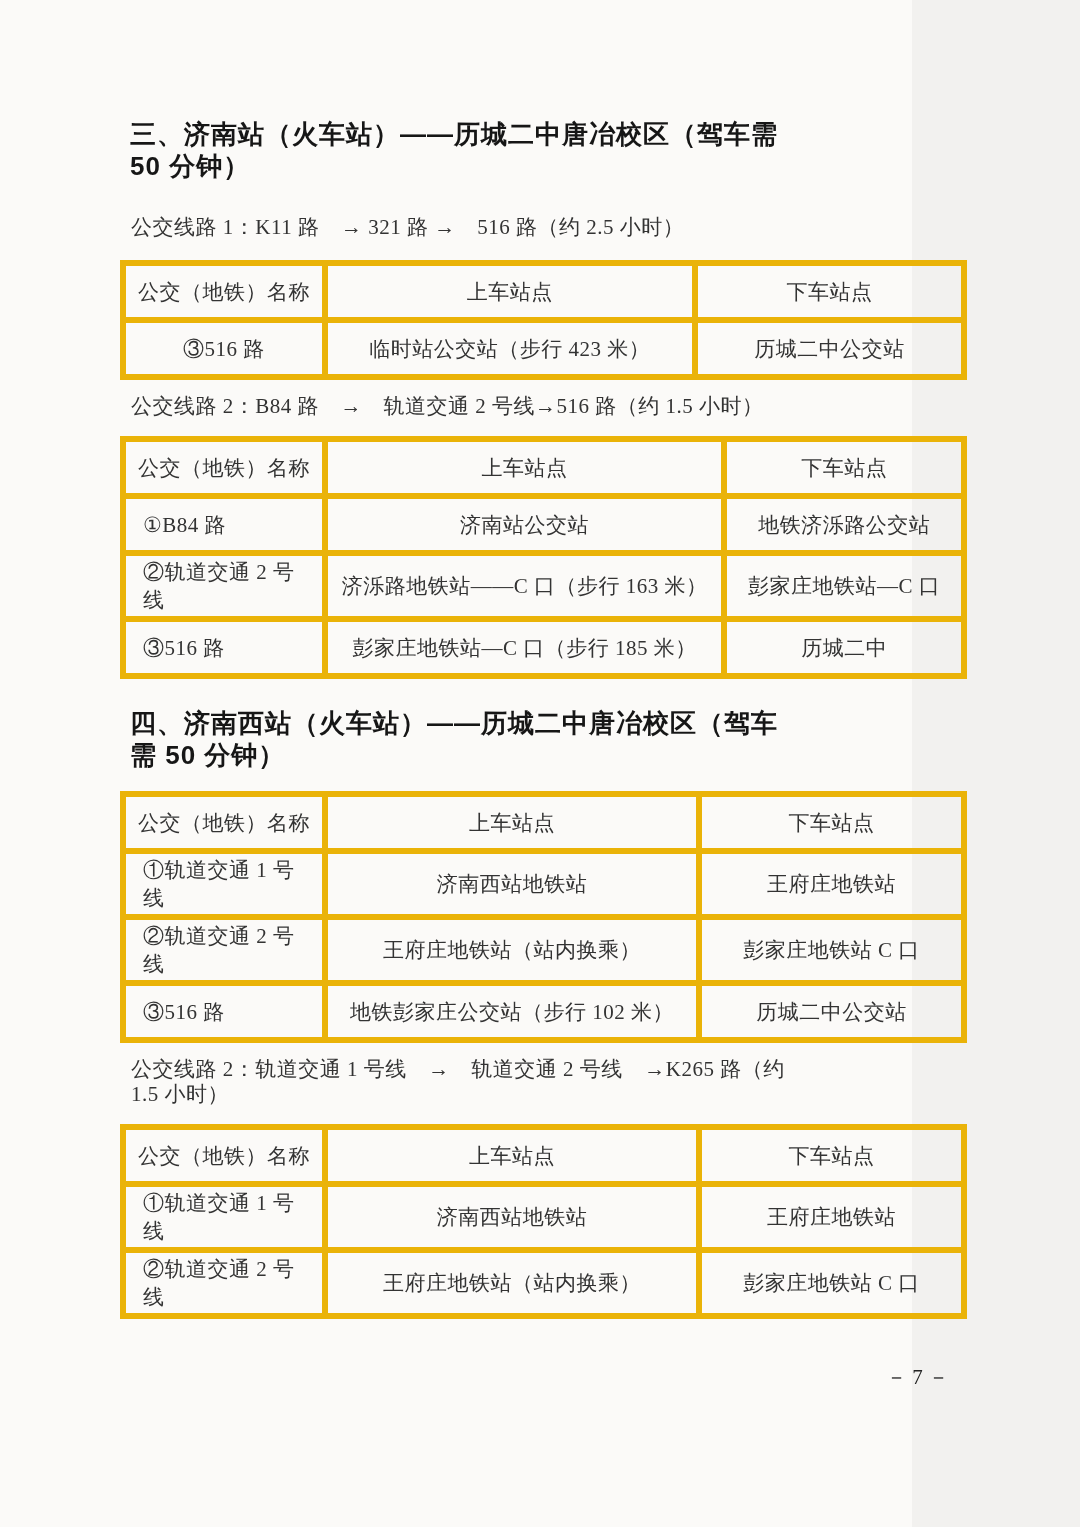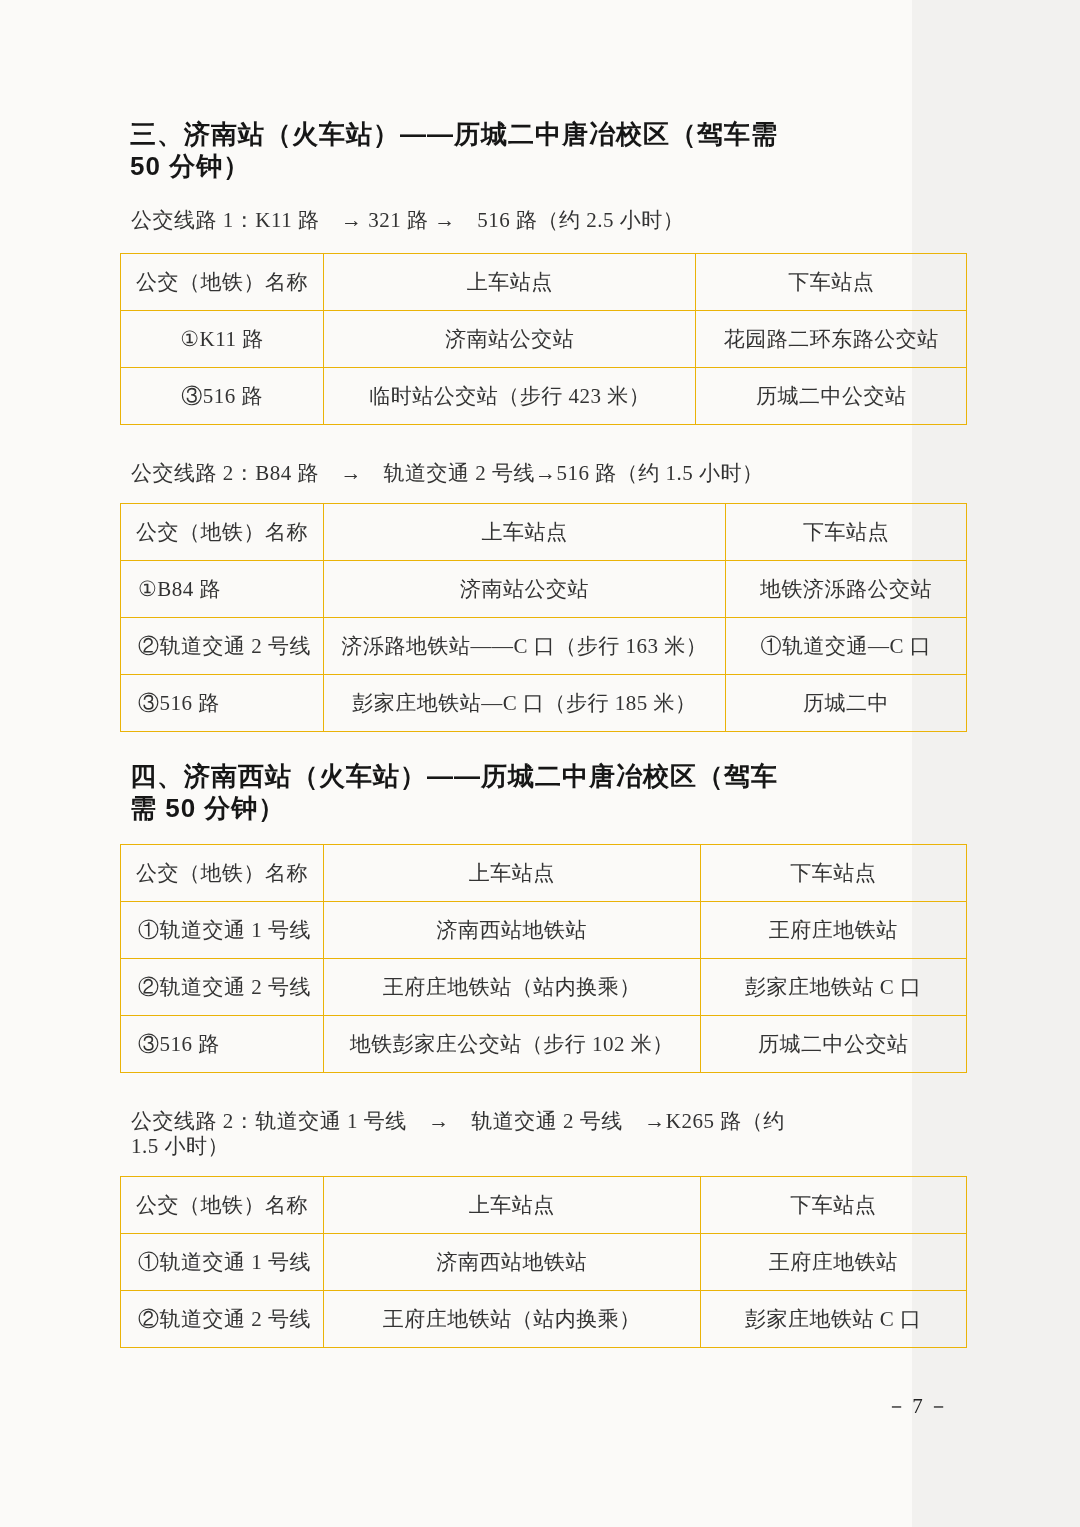--- a/index.html
+++ b/index.html
@@ -24,32 +24,32 @@
     letter-spacing: 1px;
     margin-left: 10px;
   }
   .route-label {
     font-size: 21px;
     line-height: 25px;
     color: #333;
     margin-left: 11px;
     letter-spacing: 0.5px;
   }
-  .m-label-1 { margin-top: 26px; }
+  .m-label-1 { margin-top: 33px; }
   .m-table   { margin-top: 20px; }
-  .m-label-2 { margin-top: 36px; }
+  .m-label-2 { margin-top: 14px; }
   .m-table-2 { margin-top: 17px; }
   .m-section { margin-top: 28px; }
   table.transit {
     width: 847px;
     border-collapse: collapse;
     table-layout: fixed;
   }
   table.transit th, table.transit td {
-    border: 1px solid #eab308;
+    border: 6px solid #eab308;
     height: 57px;
     font-size: 21px;
     font-weight: 400;
     text-align: center;
     vertical-align: middle;
     color: #333;
     letter-spacing: 0.5px;
     padding: 2px 6px;
   }
   
@@ -83,25 +83,20 @@
         <col class="c2">
         <col class="c3">
       </colgroup>
     <tbody>
         <tr>
       <th>公交（地铁）名称</th>
       <th>上车站点</th>
       <th>下车站点</th>
     </tr>
     <tr>
-      <td>①K11 路</td>
-      <td>济南站公交站</td>
-      <td>花园路二环东路公交站</td>
-    </tr>
-    <tr>
       <td>③516 路</td>
       <td>临时站公交站（步行 423 米）</td>
       <td>历城二中公交站</td>
     </tr>
   </tbody>
     </table>
 
   <div class="route-label m-label-2">公交线路 2：B84 路　→　轨道交通 2 号线→516 路（约 1.5 小时）</div>
 
   <table class="transit t2 col1-left m-table-2">
@@ -117,21 +112,21 @@
       <th>下车站点</th>
     </tr>
     <tr>
       <td>①B84 路</td>
       <td>济南站公交站</td>
       <td>地铁济泺路公交站</td>
     </tr>
     <tr>
       <td>②轨道交通 2 号线</td>
       <td>济泺路地铁站——C 口（步行 163 米）</td>
-      <td>①轨道交通—C 口</td>
+      <td>彭家庄地铁站—C 口</td>
     </tr>
     <tr>
       <td>③516 路</td>
       <td>彭家庄地铁站—C 口（步行 185 米）</td>
       <td>历城二中</td>
     </tr>
   </tbody>
     </table>
 
   <div class="section-heading m-section">四、济南西站（火车站）——历城二中唐冶校区（驾车需 50 分钟）</div>

